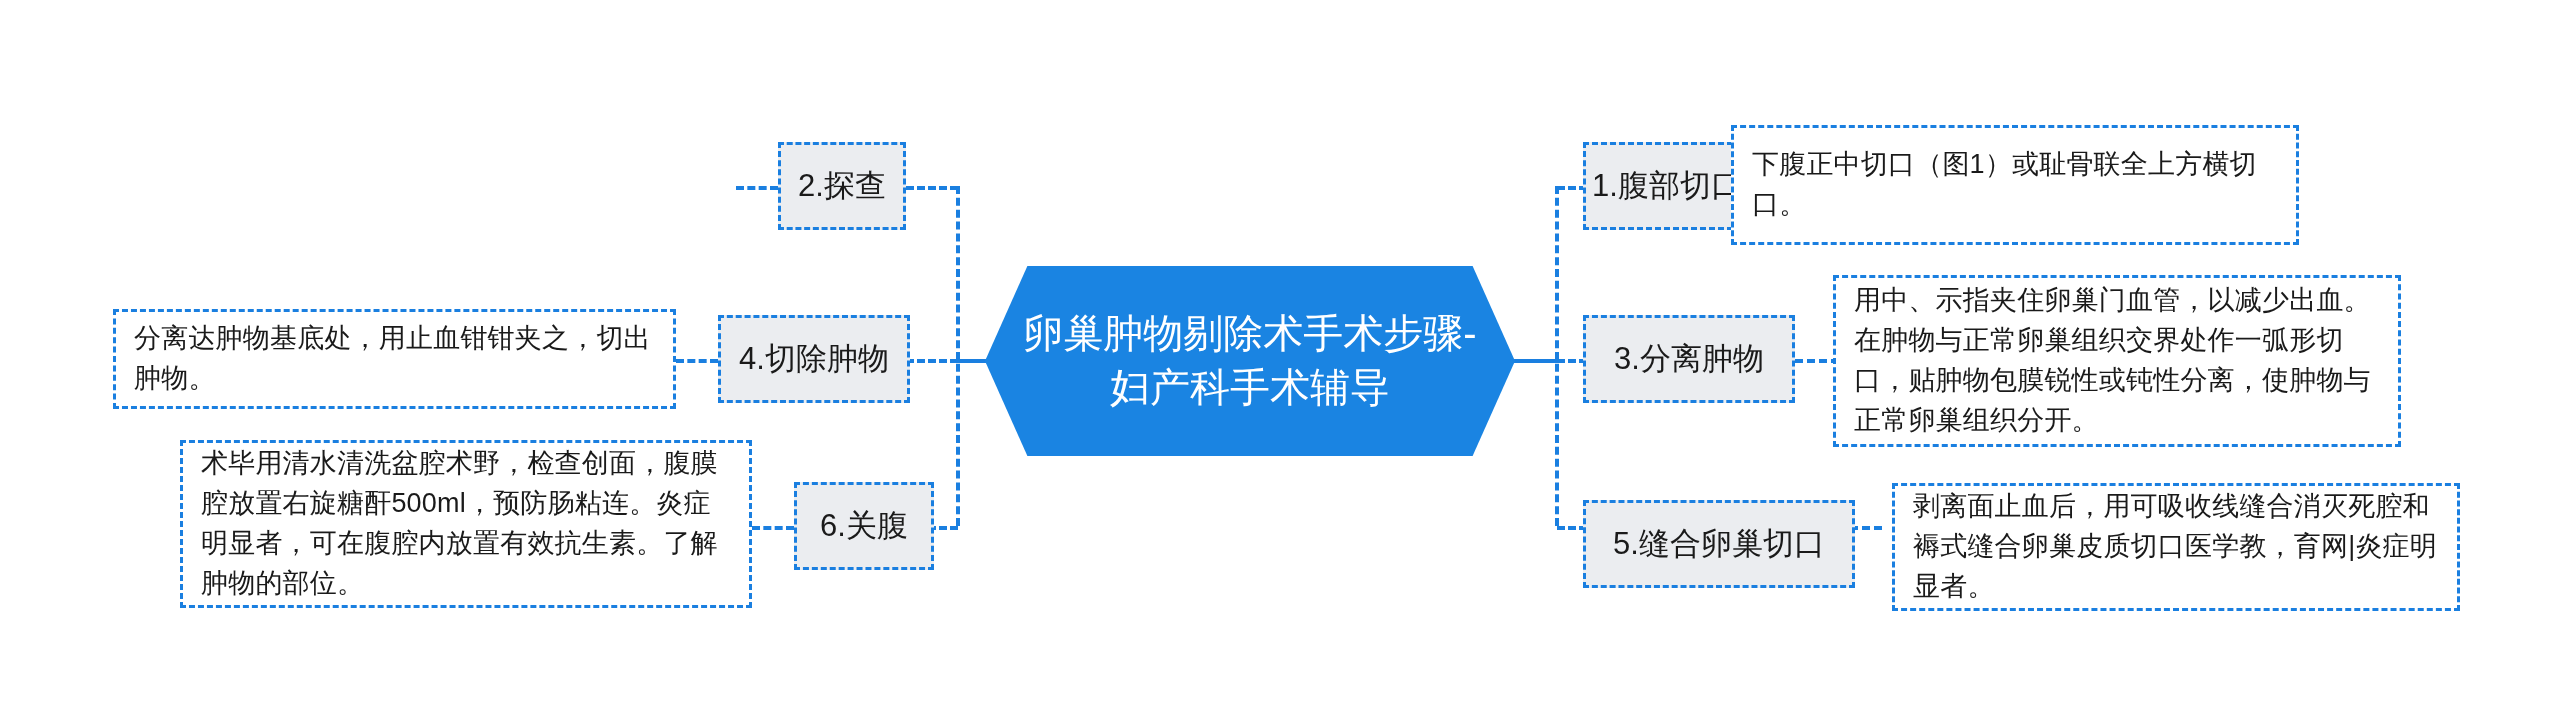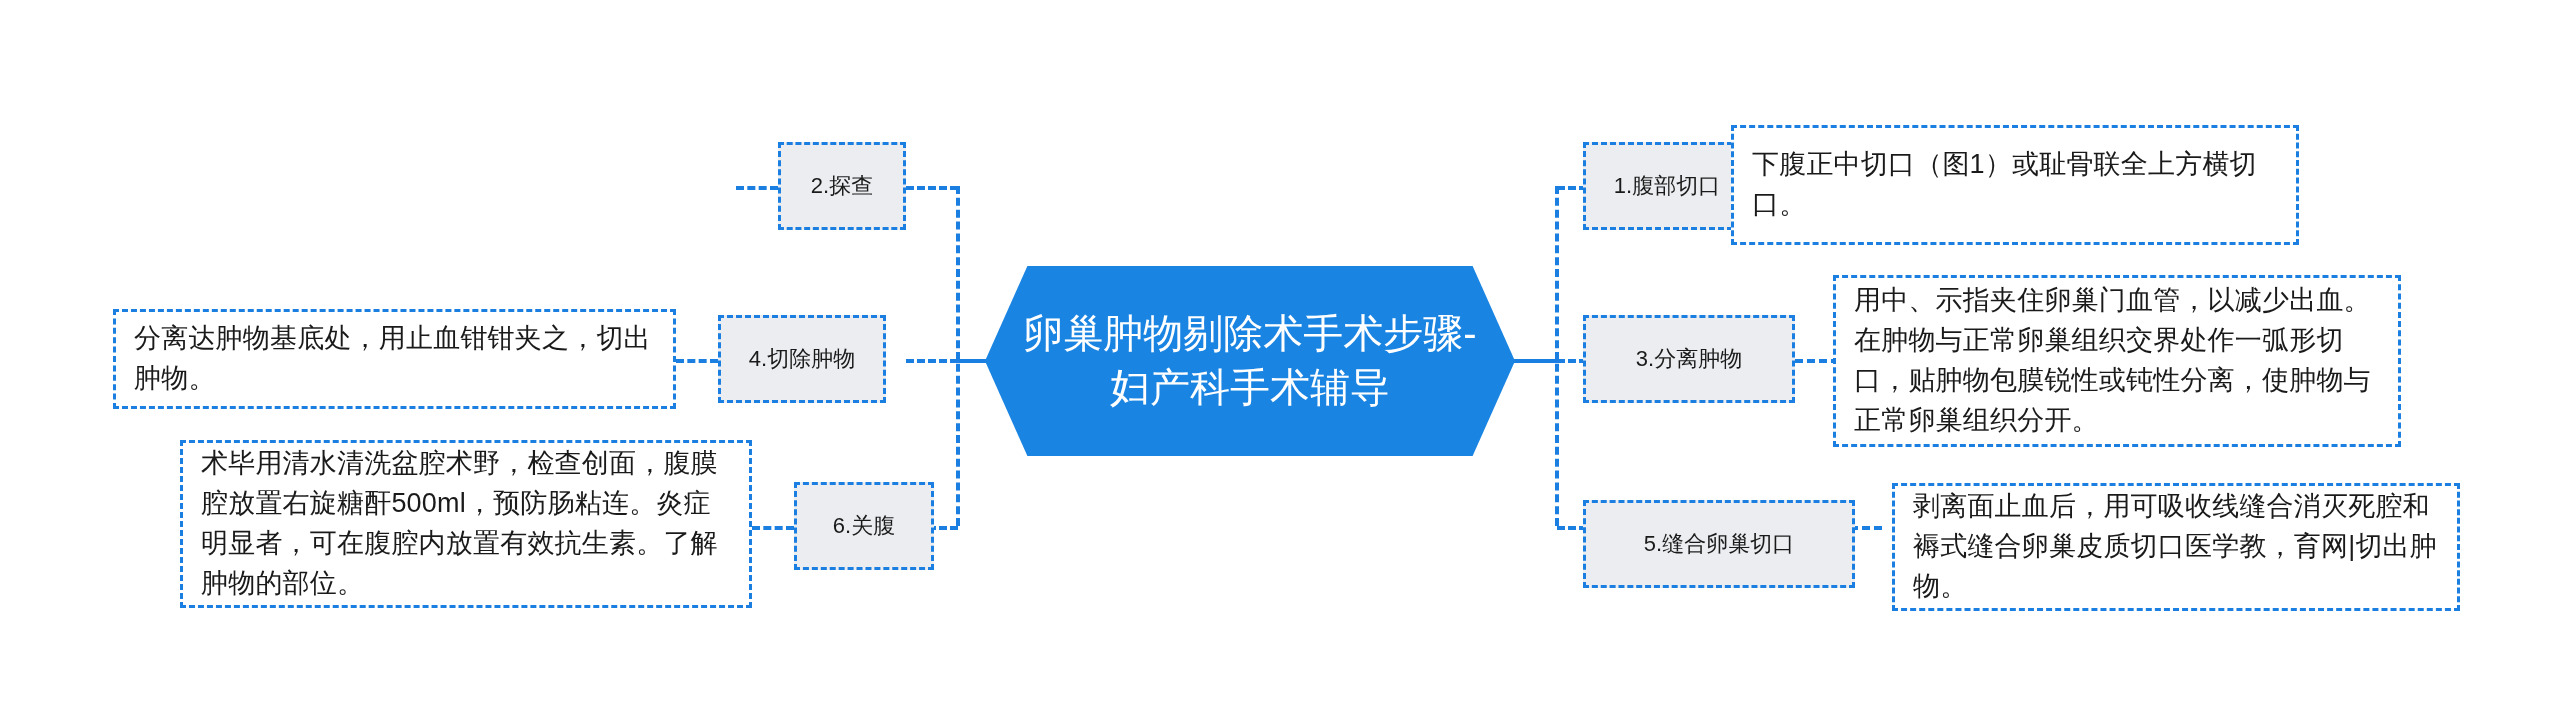--- a/index.html
+++ b/index.html
@@ -35,21 +35,21 @@
     font-size: 27px;
     line-height: 1.48;
     letter-spacing: 0.2px;
     width: 100%;
   }
   .subnode {
     background: #ebedf0;
     justify-content: center;
   }
   .subnode .txt {
-    font-size: 22px;
+    font-size: 31px;
     line-height: 1.2;
     white-space: nowrap;
     text-align: center;
   }
 
   
   #central {
     position: absolute;
     left: 985px;
     top: 266px;
@@ -122,21 +122,21 @@
 
 
   <div class="box subnode" style="left:778px; top:142px; width:128px; height:88px;">
     <div class="txt">2.探查</div>
   </div>
 
   <div class="box leaf" style="left:113px; top:309px; width:563px; height:100px;">
     <div class="txt">分离达肿物基底处，用止血钳钳夹之，切出肿物。</div>
   </div>
 
-  <div class="box subnode" style="left:718px; top:315px; width:168px; height:88px;">
+  <div class="box subnode" style="left:718px; top:315px; width:192px; height:88px;">
     <div class="txt">4.切除肿物</div>
   </div>
 
   <div class="box leaf" style="left:180px; top:440px; width:572px; height:168px;">
     <div class="txt">术毕用清水清洗盆腔术野，检查创面，腹膜腔放置右旋糖酐500ml，预防肠粘连。炎症明显者，可在腹腔内放置有效抗生素。了解肿物的部位。</div>
   </div>
 
   <div class="box subnode" style="left:794px; top:482px; width:140px; height:88px;">
     <div class="txt">6.关腹</div>
   </div>
@@ -155,16 +155,16 @@
 
   <div class="box leaf" style="left:1833px; top:275px; width:568px; height:172px;">
     <div class="txt">用中、示指夹住卵巢门血管，以减少出血。在肿物与正常卵巢组织交界处作一弧形切口，贴肿物包膜锐性或钝性分离，使肿物与正常卵巢组织分开。</div>
   </div>
 
   <div class="box subnode" style="left:1583px; top:500px; width:272px; height:88px;">
     <div class="txt">5.缝合卵巢切口</div>
   </div>
 
   <div class="box leaf" style="left:1892px; top:483px; width:568px; height:128px;">
-    <div class="txt">剥离面止血后，用可吸收线缝合消灭死腔和褥式缝合卵巢皮质切口医学教，育网|切出肿物。</div>
+    <div class="txt">剥离面止血后，用可吸收线缝合消灭死腔和褥式缝合卵巢皮质切口医学教，育网|炎症明显者。</div>
   </div>
 
 </div>
 
 </body></html>

